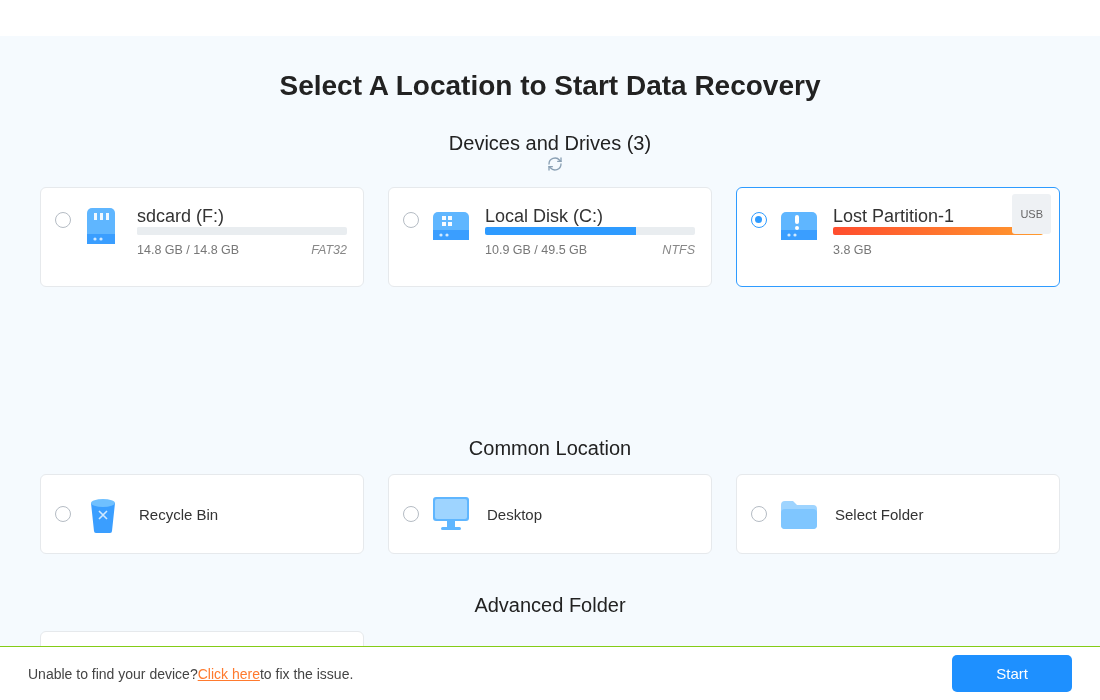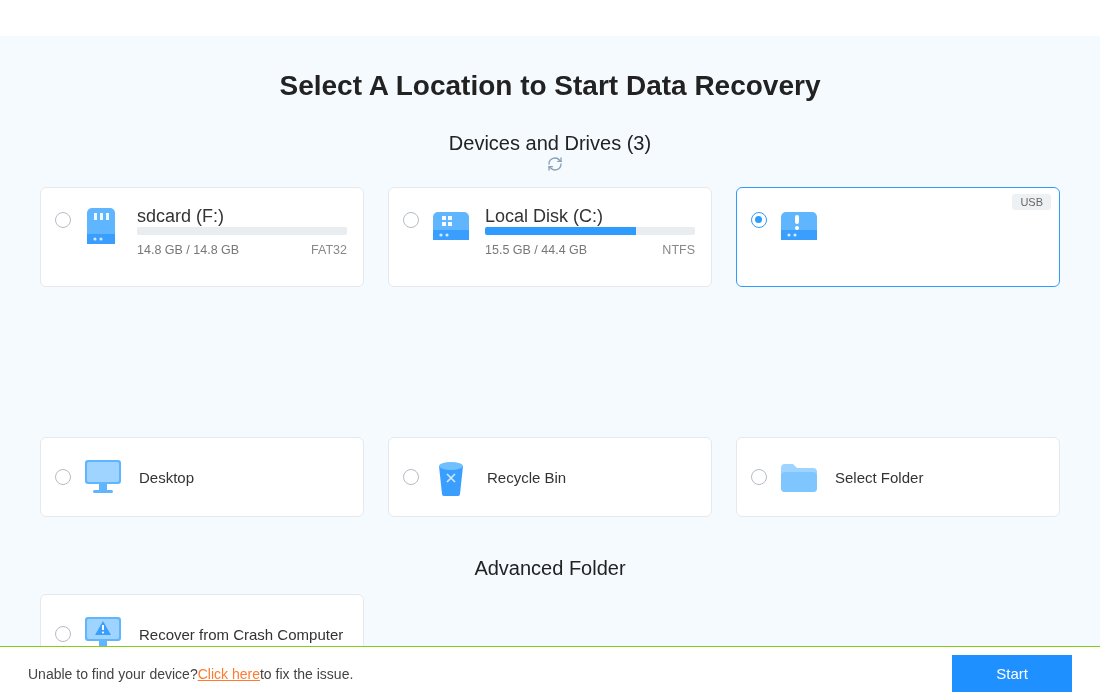--- a/index.html
+++ b/index.html
@@ -130,29 +130,29 @@
   .bar-fill.gray { background: #e9edf0; }
   .bar-fill.orange {
     background: linear-gradient(90deg,#ff4d2e 0%,#ff9b2e 100%);
   }
   .drive-meta {
     display: flex;
     justify-content: space-between;
     font-size: 12.5px;
     color: #777;
   }
-  .drive-meta .fs { color: #888; }
+  .drive-meta .fs { color: #888; font-style: italic; }
   .usb-tag {
     position: absolute;
     top: 6px;
     right: 8px;
     background: #eef1f4;
     color: #666;
     font-size: 11px;
-    padding: 2px 8px;
+    padding: 14px 8px;
     border-radius: 3px;
   }
   .loc-label {
     font-size: 15px;
     color: #333;
   }
   .section2 { margin-bottom: 24px; }
   .section3 .grid { margin-bottom: 10px; }
   .grid.single { grid-template-columns: 1fr 1fr 1fr; }
   .grid.single .card { grid-column: span 1; }
@@ -168,21 +168,21 @@
     color: #444;
   }
   .footer .spacer { flex: 1; }
   .footer a { color: #ff7a2e; text-decoration: underline; cursor: pointer; }
   .start-btn {
     background: #1e90ff;
     color: #fff;
     border: none;
     padding: 10px 44px;
     font-size: 15px;
-    border-radius: 0;
+    border-radius: 5px;
     cursor: pointer;
   }
   .gap-fill {
     height: 110px;
   }
 </style>
 </head>
 <body>
 
 <div class="topbar"></div>
@@ -242,68 +242,81 @@
           <circle cx="12" cy="31" r="1.6" fill="#cfe9ff"></circle>
           <circle cx="18" cy="31" r="1.6" fill="#cfe9ff"></circle>
         </svg>
       </span>
       <div class="drive-body">
         <div class="drive-name">Local Disk (C:)</div>
         <div class="bar">
           <div class="bar-fill" style="width:72%"></div>
         </div>
         <div class="drive-meta">
-          <span>15.5 GB / 44.4 GB</span>
+          <span>10.9 GB / 49.5 GB</span>
           <span class="fs">NTFS</span>
         </div>
       </div>
     </div>
 
     <div class="card drive selected">
       <span class="radio checked"></span>
       <span class="usb-tag">USB</span>
       <span class="drive-icon">
         <svg width="44" height="44" viewBox="0 0 44 44">
           <rect x="4" y="8" width="36" height="28" rx="5" fill="#5fb6ff"></rect>
           <rect x="4" y="26" width="36" height="10" rx="0" fill="#3a9eff"></rect>
           <rect x="18" y="11" width="4" height="9" rx="2" fill="#fff"></rect>
           <circle cx="20" cy="24" r="2" fill="#fff"></circle>
           <circle cx="12" cy="31" r="1.6" fill="#cfe9ff"></circle>
           <circle cx="18" cy="31" r="1.6" fill="#cfe9ff"></circle>
         </svg>
       </span>
+      <div class="drive-body">
+        <div class="drive-name">Lost Partition-1</div>
+        <div class="bar">
+          <div class="bar-fill orange" style="width:100%"></div>
+        </div>
+        <div class="drive-meta">
+          <span>3.8 GB</span>
+          <span class="fs"></span>
+        </div>
+      </div>
     </div>
   </div>
 
   <div class="gap-fill"></div>
 
   <div class="section2">
+    <div class="section-header">
+      <span>Common Location</span>
+    </div>
     <div class="grid">
+      <div class="card common">
+        <span class="radio"></span>
+        <span class="loc-icon">
+          <svg width="40" height="42" viewBox="0 0 40 42">
+            <path d="M8 10 L32 10 L29 38 Q29 40 27 40 L13 40 Q11 40 11 38 Z" fill="#3a9eff"></path>
+            <ellipse cx="20" cy="10" rx="12" ry="4" fill="#6fc0ff"></ellipse>
+            <path d="M16 18l4 4-4 4M24 18l-4 4 4 4" stroke="#cfe9ff" stroke-width="1.6" fill="none"></path>
+          </svg>
+        </span>
+        <span class="loc-label">Recycle Bin</span>
+      </div>
       <div class="card common">
         <span class="radio"></span>
         <span class="loc-icon">
           <svg width="44" height="42" viewBox="0 0 44 42">
             <rect x="4" y="4" width="36" height="24" rx="3" fill="#5fb6ff"></rect>
             <rect x="6" y="6" width="32" height="20" rx="2" fill="#9ed4ff"></rect>
             <rect x="18" y="28" width="8" height="6" fill="#5fb6ff"></rect>
             <rect x="12" y="34" width="20" height="3" rx="1.5" fill="#5fb6ff"></rect>
           </svg>
         </span>
         <span class="loc-label">Desktop</span>
-      </div>
-      <div class="card common">
-        <span class="radio"></span>
-        <span class="loc-icon">
-          <svg width="40" height="42" viewBox="0 0 40 42">
-            <path d="M8 10 L32 10 L29 38 Q29 40 27 40 L13 40 Q11 40 11 38 Z" fill="#3a9eff"></path>
-            <ellipse cx="20" cy="10" rx="12" ry="4" fill="#6fc0ff"></ellipse>
-            <path d="M16 18l4 4-4 4M24 18l-4 4 4 4" stroke="#cfe9ff" stroke-width="1.6" fill="none"></path>
-          </svg>
-        </span>
-        <span class="loc-label">Recycle Bin</span>
       </div>
       <div class="card common">
         <span class="radio"></span>
         <span class="loc-icon">
           <svg width="44" height="38" viewBox="0 0 44 38">
             <path d="M4 10 Q4 6 8 6 L16 6 L20 10 L36 10 Q40 10 40 14 L40 30 Q40 34 36 34 L8 34 Q4 34 4 30 Z" fill="#9ed4ff"></path>
             <rect x="4" y="14" width="36" height="20" rx="4" fill="#7fc6ff"></rect>
           </svg>
         </span>
         <span class="loc-label">Select Folder</span>

